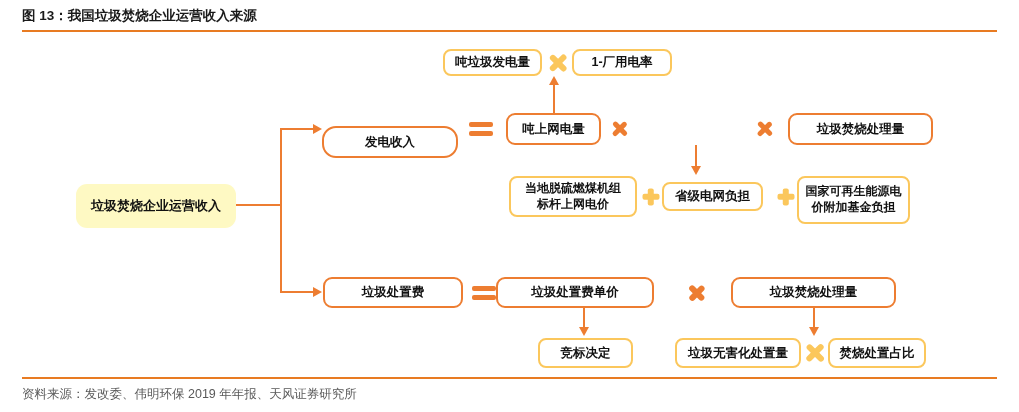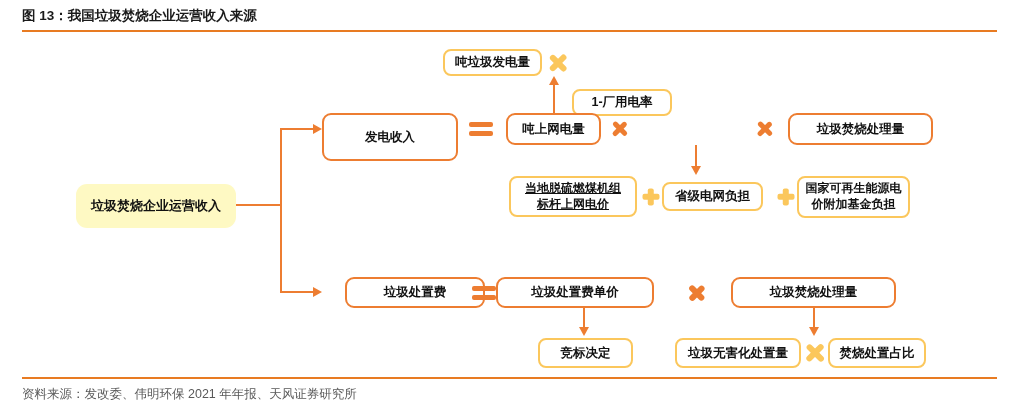--- a/index.html
+++ b/index.html
@@ -54,55 +54,55 @@
 
   <div class="line" style="left:236px;top:204px;width:45px;height:2px;"></div>
   <div class="line" style="left:280px;top:128px;width:2px;height:165px;"></div>
   <div class="line" style="left:281px;top:128px;width:34px;height:2px;"></div>
   <div class="arrow right" style="left:313px;top:124px;"></div>
   <div class="line" style="left:281px;top:291px;width:34px;height:2px;"></div>
   <div class="arrow right" style="left:313px;top:287px;"></div>
 
   <div class="node light" style="left:443px;top:49px;width:99px;height:27px;">吨垃圾发电量</div>
   <div class="op op-x light" style="left:548px;top:53px;width:19px;height:19px;" title="×"></div>
-  <div class="node light" style="left:572px;top:49px;width:100px;height:27px;margin-top:40px;">1-厂用电率</div>
+  <div class="node light" style="left:572px;top:49px;width:100px;height:27px;">1-厂用电率</div>
 
   <div class="line" style="left:553px;top:83px;width:2px;height:30px;"></div>
   <div class="arrow up" style="left:549px;top:76px;"></div>
 
-  <div class="node dark" style="left:322px;top:113px;width:136px;height:48px;">发电收入</div>
+  <div class="node dark" style="left:322px;top:126px;width:136px;height:32px;border-radius:14px;">发电收入</div>
   <div class="op op-eq" style="left:469px;top:122px;width:24px;height:14px;" title="="></div>
   <div class="node dark" style="left:506px;top:113px;width:95px;height:32px;">吨上网电量</div>
   <div class="op op-x dark" style="left:611px;top:120px;width:17px;height:17px;" title="×"></div>
   <div class="op op-x dark" style="left:756px;top:120px;width:17px;height:17px;" title="×"></div>
   <div class="node dark" style="left:788px;top:113px;width:145px;height:32px;">垃圾焚烧处理量</div>
 
   <div class="line" style="left:695px;top:145px;width:2px;height:22px;"></div>
   <div class="arrow down" style="left:691px;top:166px;"></div>
 
-  <div class="node light" style="left:509px;top:176px;width:128px;height:41px;font-size:12px;text-decoration:underline;">当地脱硫燃煤机组
+  <div class="node light" style="left:509px;top:176px;width:128px;height:41px;font-size:12px;">当地脱硫燃煤机组
 标杆上网电价</div>
   <div class="op op-plus" style="left:642px;top:188px;width:17px;height:17px;" title="+"></div>
   <div class="node light" style="left:662px;top:182px;width:101px;height:29px;">省级电网负担</div>
   <div class="op op-plus" style="left:777px;top:188px;width:17px;height:17px;" title="+"></div>
-  <div class="node light" style="left:797px;top:176px;width:113px;height:42px;font-size:12px;">国家可再生能源电
+  <div class="node light" style="left:797px;top:176px;width:113px;height:48px;font-size:12px;">国家可再生能源电
 价附加基金负担</div>
 
-  <div class="node dark" style="left:323px;top:277px;width:140px;height:31px;margin-left:22px;">垃圾处置费</div>
+  <div class="node dark" style="left:323px;top:277px;width:140px;height:31px;">垃圾处置费</div>
   <div class="op op-eq" style="left:472px;top:286px;width:24px;height:14px;" title="="></div>
   <div class="node dark" style="left:496px;top:277px;width:158px;height:31px;">垃圾处置费单价</div>
   <div class="op op-x dark" style="left:688px;top:284px;width:18px;height:18px;" title="×"></div>
   <div class="node dark" style="left:731px;top:277px;width:165px;height:31px;">垃圾焚烧处理量</div>
 
   <div class="line" style="left:583px;top:308px;width:2px;height:20px;"></div>
   <div class="arrow down" style="left:579px;top:327px;"></div>
   <div class="line" style="left:813px;top:308px;width:2px;height:20px;"></div>
   <div class="arrow down" style="left:809px;top:327px;"></div>
 
   <div class="node light" style="left:538px;top:338px;width:95px;height:30px;">竞标决定</div>
   <div class="node light" style="left:675px;top:338px;width:126px;height:30px;">垃圾无害化处置量</div>
   <div class="op op-x light" style="left:805px;top:343px;width:20px;height:20px;" title="×"></div>
   <div class="node light" style="left:828px;top:338px;width:98px;height:30px;">焚烧处置占比</div>
 
   <div class="rule bottom"></div>
-  <div class="source">资料来源：发改委、伟明环保 2021 年年报、天风证券研究所</div>
+  <div class="source">资料来源：发改委、伟明环保 2019 年年报、天风证券研究所</div>
 
 </div>
 
 </body></html>

